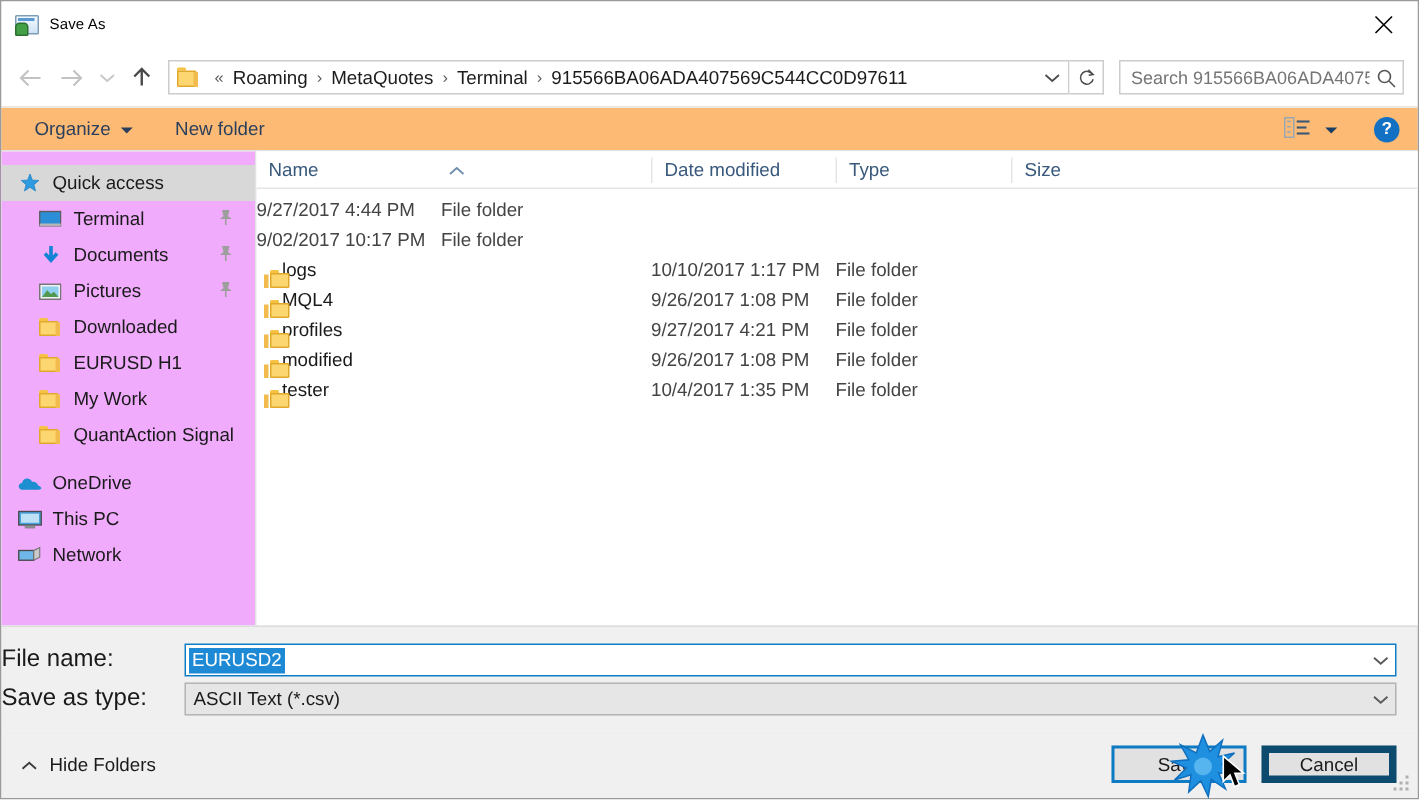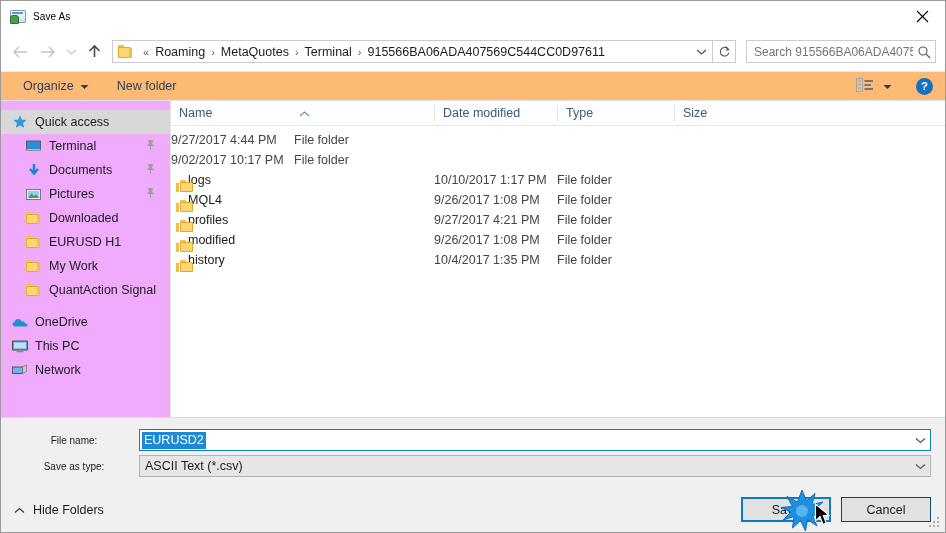--- a/index.html
+++ b/index.html
@@ -379,26 +379,25 @@
   .form-row {
     display: flex;
     align-items: center;
     height: 22px;
     margin-bottom: 4px;
     padding-right: 14px;
   }
   .form-label {
     width: 122px;
     min-width: 122px;
-    text-align: center;
+    text-align: left;
     padding-right: 8px;
     box-sizing: border-box;
-    font-size: 10px;
+    font-size: 16px;
     color: #1a1a1a;
-    margin-left: 16px;
   }
   .combo {
     flex: 1 1 auto;
     height: 22px;
     box-sizing: border-box;
     display: flex;
     align-items: center;
     position: relative;
   }
   .combo.filename {
@@ -458,21 +457,21 @@
   .btn {
     width: 90px;
     height: 25px;
     font-size: 12.5px;
     color: #1a1a1a;
     display: flex;
     align-items: center;
     justify-content: center;
     box-sizing: border-box;
     background: #e1e1e1;
-    border: 1px solid #0c4a6e;
+    border: 5px solid #0c4a6e;
     position: relative;
   }
   .btn.primary {
     background: #e1e1e1;
     border: 2px solid #0d7bc4;
     margin-right: 10px;
   }
   .grip {
     position: absolute;
     right: 4px;
@@ -825,21 +824,21 @@
             <span><span class="folder-ic"><span class="tab"></span><span class="bodyf"></span><span class="fold"></span></span></span>
             <span class="fname">modified</span>
           </div>
           <div class="c-date">9/26/2017 1:08 PM</div>
           <div class="c-type">File folder</div>
           <div class="c-size"></div>
         </div>
         <div class="row">
           <div class="c-name">
             <span><span class="folder-ic"><span class="tab"></span><span class="bodyf"></span><span class="fold"></span></span></span>
-            <span class="fname">history</span>
+            <span class="fname">tester</span>
           </div>
           <div class="c-date">10/4/2017 1:35 PM</div>
           <div class="c-type">File folder</div>
           <div class="c-size"></div>
         </div>
       </div>
     </div>
   </div>
 
   <div class="form-area">

